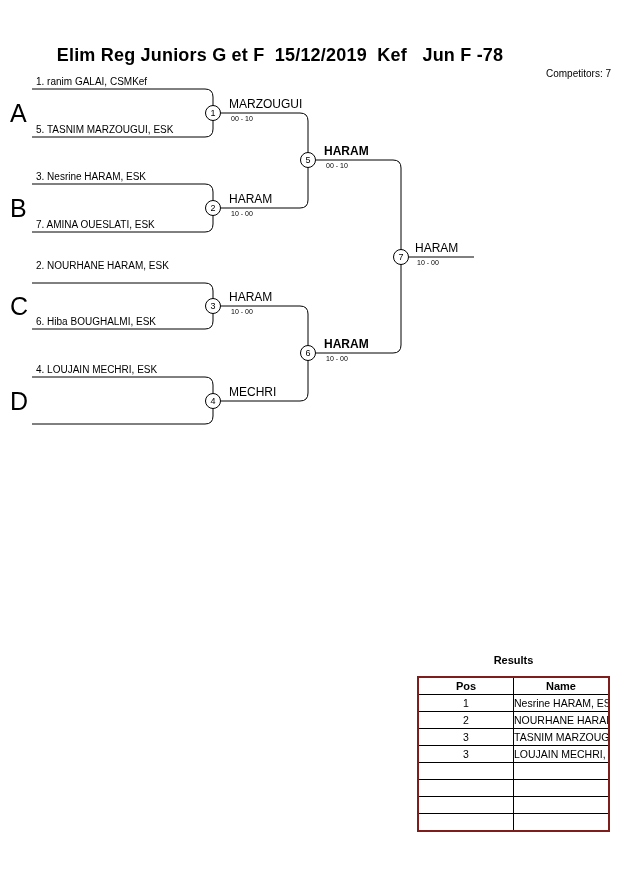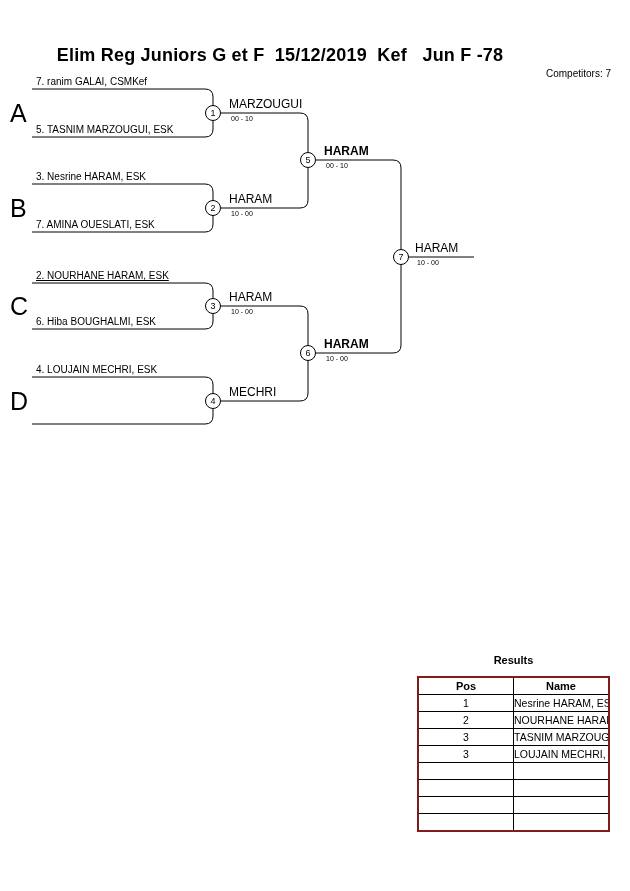--- a/index.html
+++ b/index.html
@@ -56,25 +56,25 @@
       <path d="M316 160 H393 Q401 160 401 168 V345 Q401 353 393 353 H316"></path>
       <path d="M409 257 H474"></path>
     </g>
   </svg>
 
   <div class="pool-letter" style="left:10px;top:101px;">A</div>
   <div class="pool-letter" style="left:10px;top:196px;">B</div>
   <div class="pool-letter" style="left:10px;top:294px;">C</div>
   <div class="pool-letter" style="left:10px;top:389px;">D</div>
 
-  <div class="seed" style="top:76px;">7. ranim GALAI, CSMKef</div>
+  <div class="seed" style="top:76px;">1. ranim GALAI, CSMKef</div>
   <div class="seed" style="top:124px;">5. TASNIM MARZOUGUI, ESK</div>
   <div class="seed" style="top:171px;">3. Nesrine HARAM, ESK</div>
   <div class="seed" style="top:219px;">7. AMINA OUESLATI, ESK</div>
-  <div class="seed" style="top:270px;text-decoration:underline;">2. NOURHANE HARAM, ESK</div>
+  <div class="seed" style="top:260px;">2. NOURHANE HARAM, ESK</div>
   <div class="seed" style="top:316px;">6. Hiba BOUGHALMI, ESK</div>
   <div class="seed" style="top:364px;">4. LOUJAIN MECHRI, ESK</div>
   <div class="seed" style="top:412px;"></div>
 
   <div class="match-circle" style="left:205px;top:105px;">1</div>
   <div class="match-circle" style="left:205px;top:200px;">2</div>
   <div class="match-circle" style="left:205px;top:298px;">3</div>
   <div class="match-circle" style="left:205px;top:393px;">4</div>
   <div class="match-circle" style="left:300px;top:152px;">5</div>
   <div class="match-circle" style="left:300px;top:345px;">6</div>

